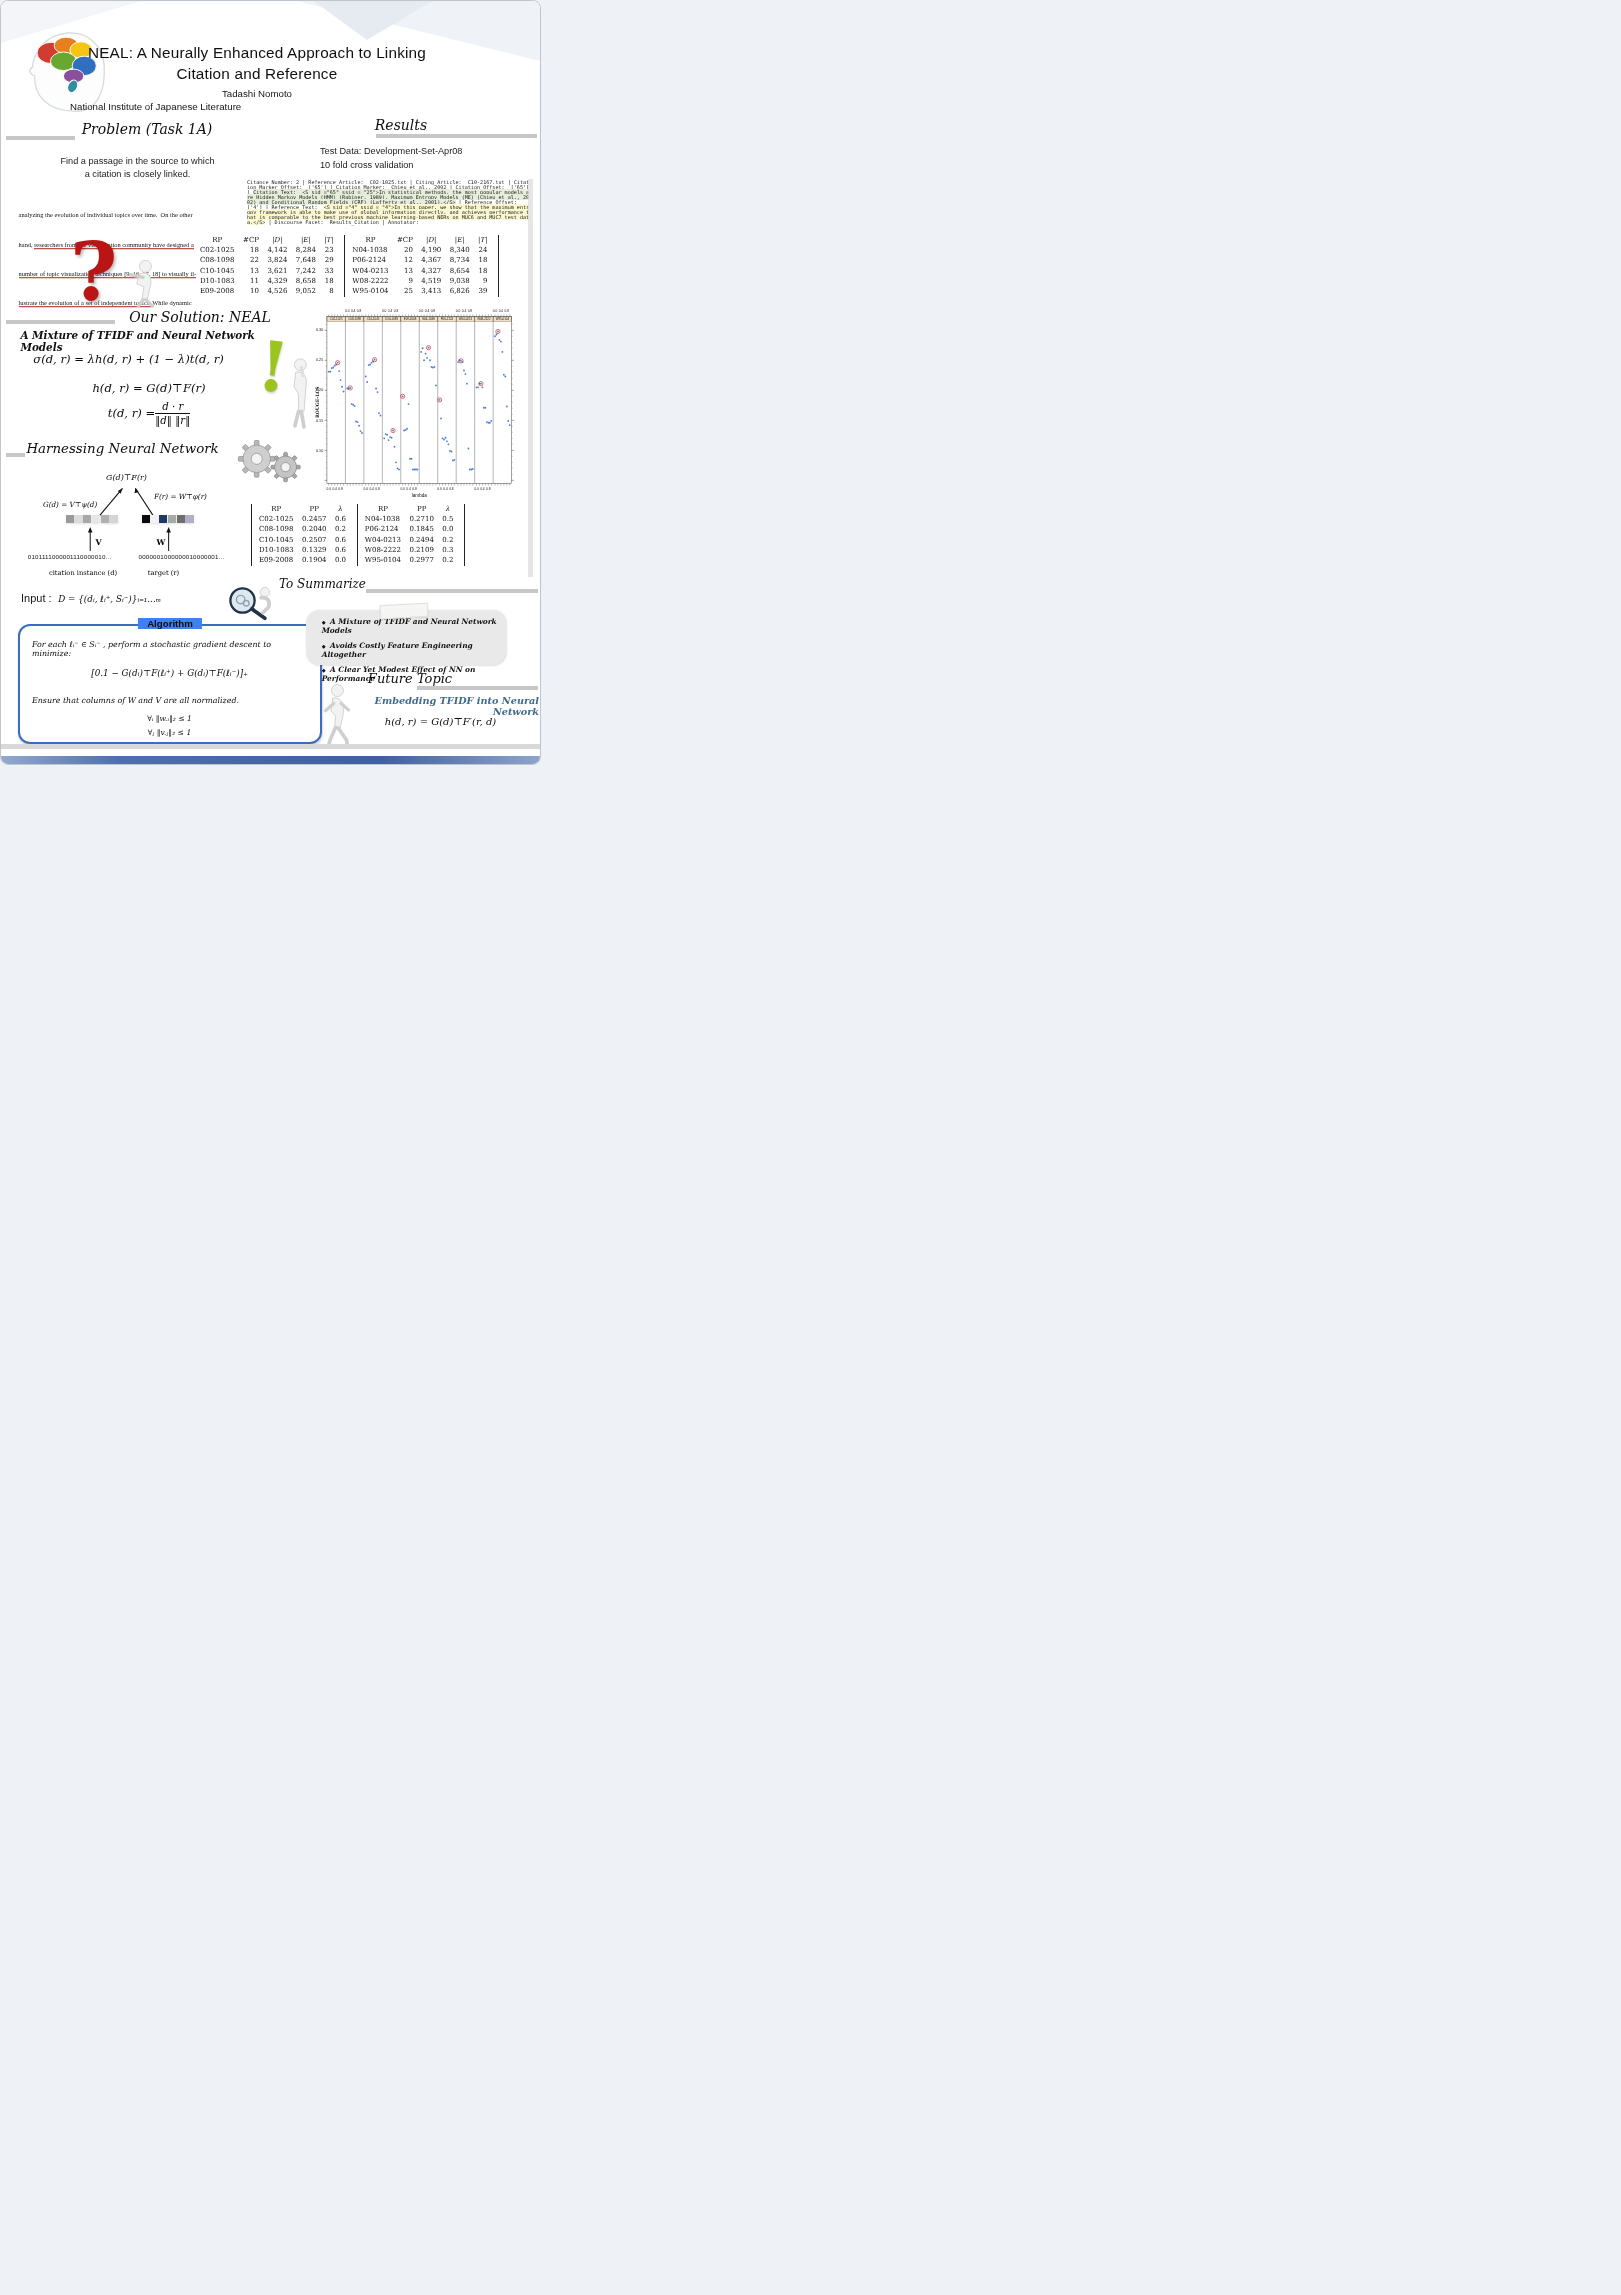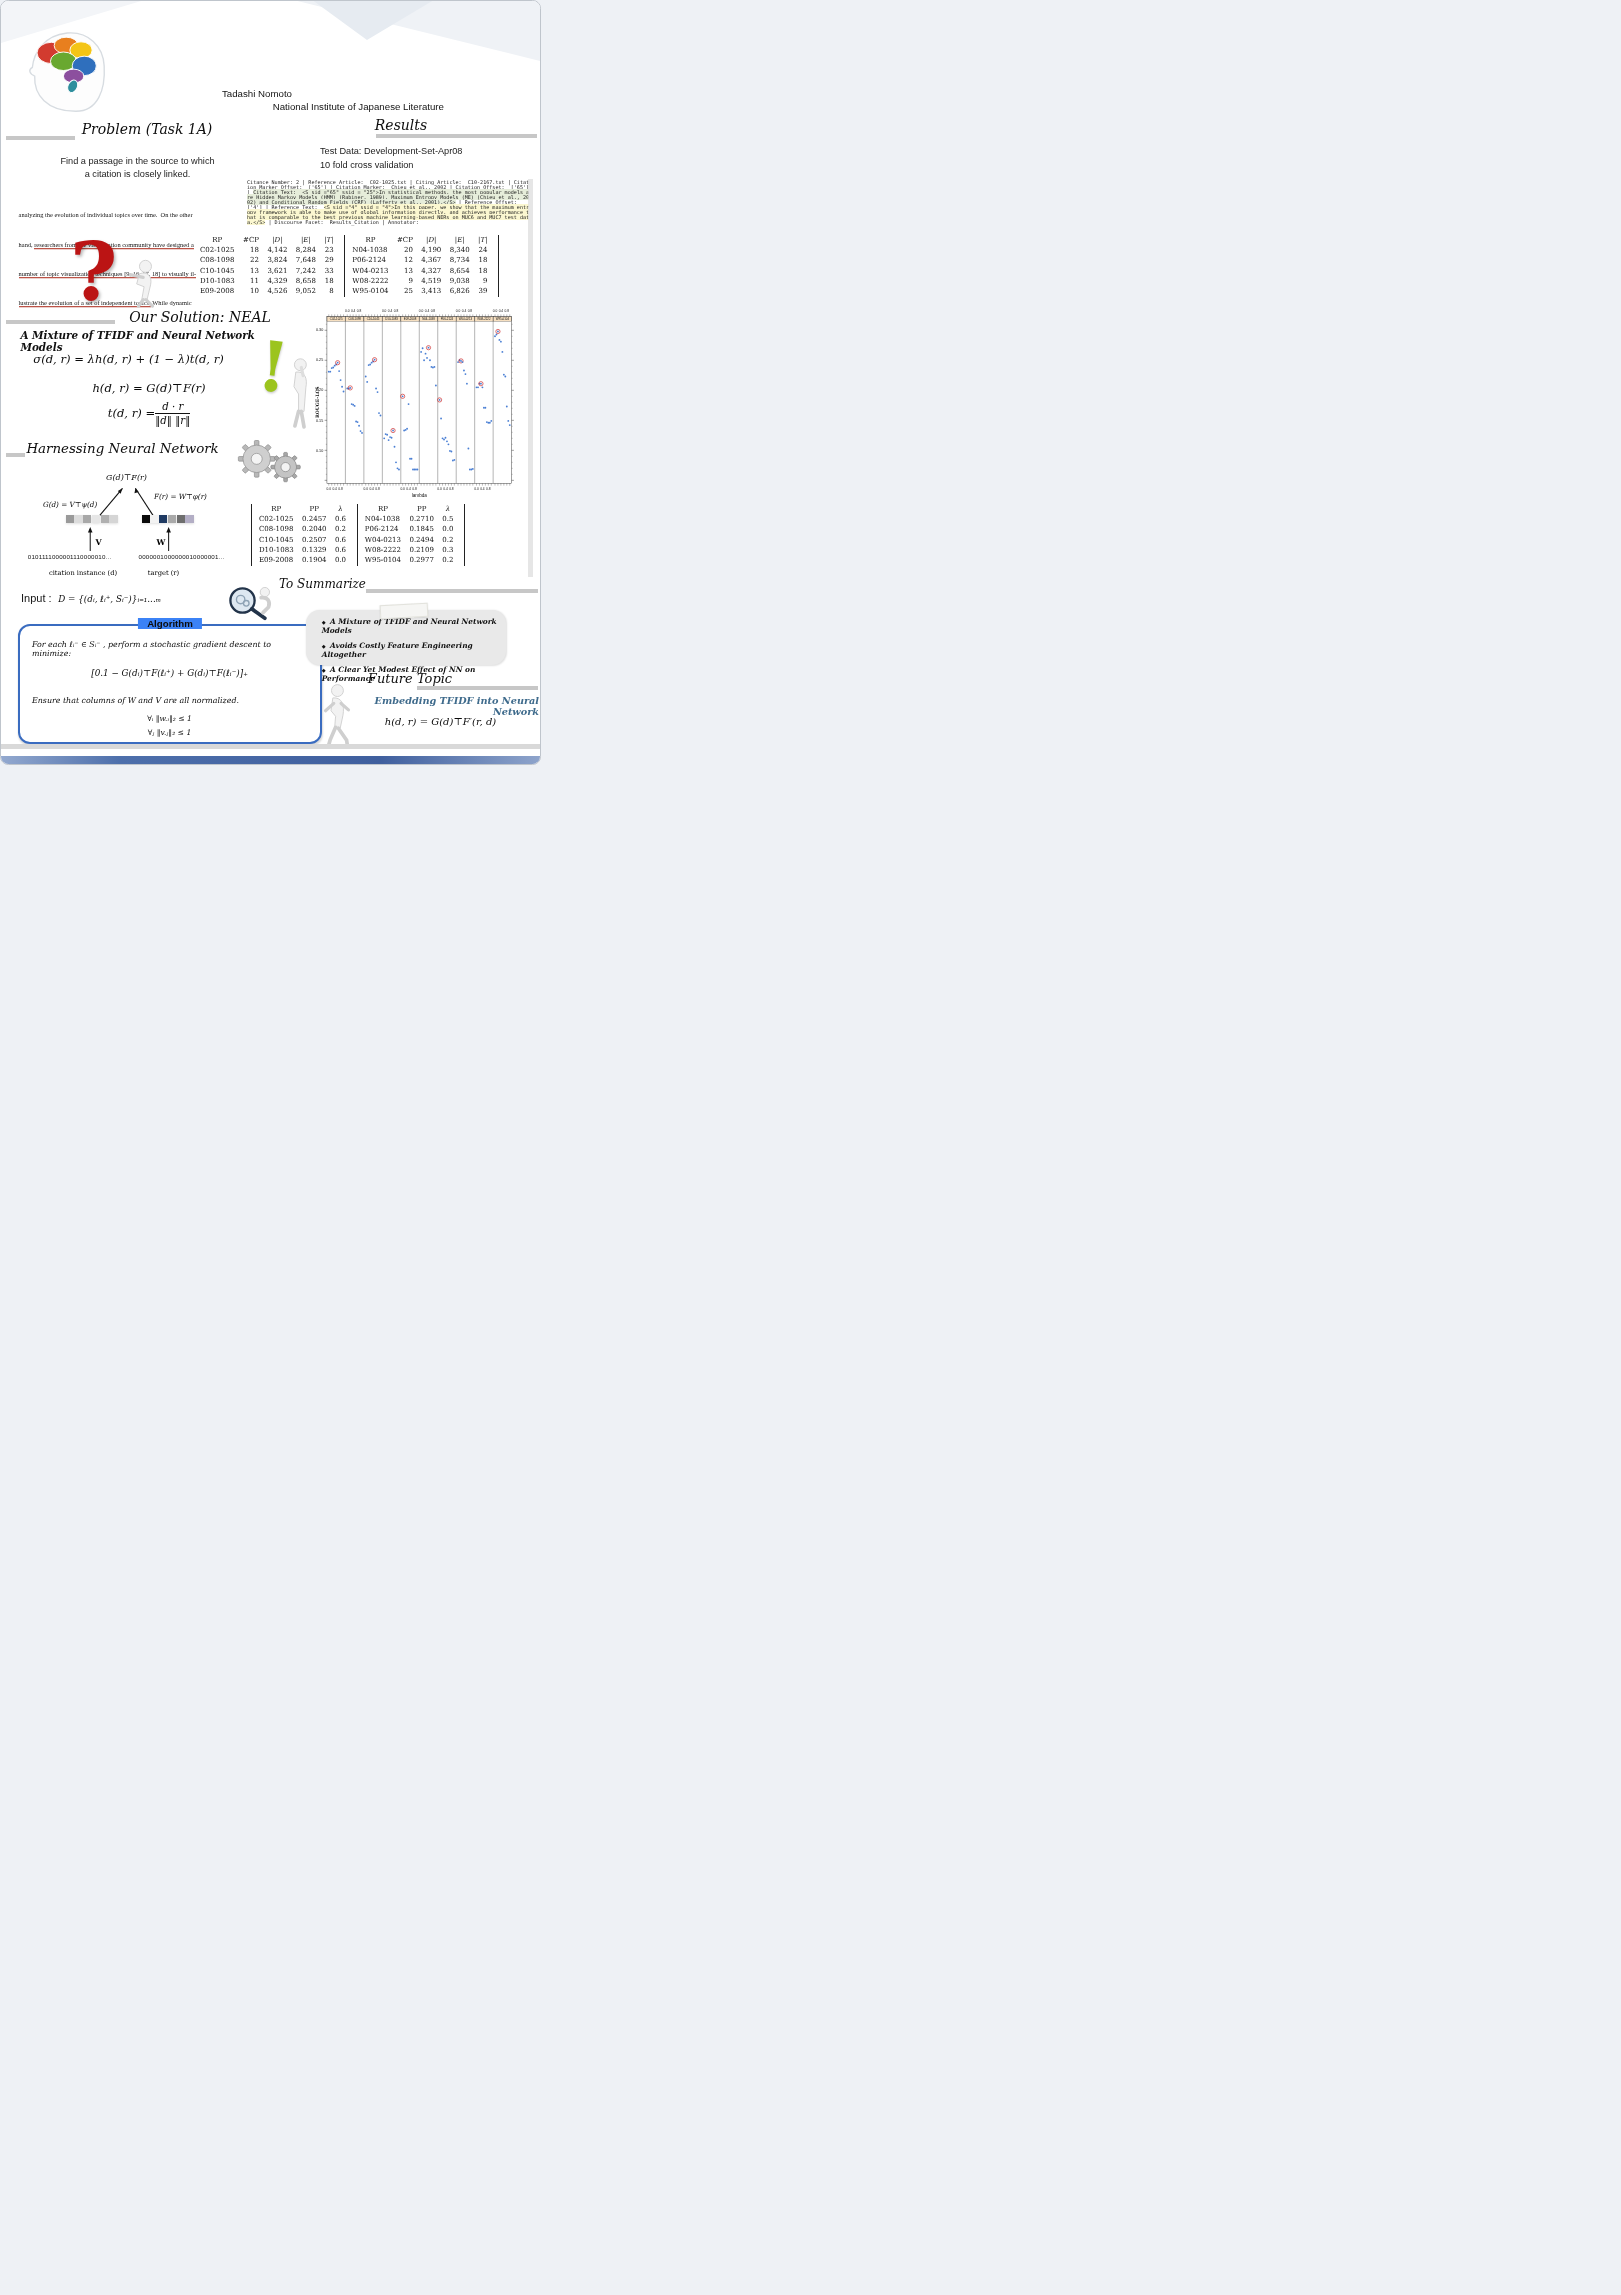--- a/index.html
+++ b/index.html
@@ -16,21 +16,21 @@
   .abs{position:absolute;}
   .hbar{position:absolute;height:3.7px;background:#c7c7c7;}
   .script{font-family:"DejaVu Serif",serif;font-style:italic;font-weight:500;color:#0d0d0d;}
   .hand{font-family:"DejaVu Serif",serif;font-style:italic;font-weight:bold;color:#111;}
   .math{font-family:"DejaVu Serif","DejaVu Sans",serif;font-style:italic;color:#0a0a0a;}
   .sans-light{font-weight:400;color:#1c1c1c;}
   
   #title-wrap{left:69px;top:41px;width:374px;text-align:center;font-size:15.3px;
     letter-spacing:0.2px;color:#101010;line-height:21px;}
   #author{left:69px;top:87px;width:374px;text-align:center;font-size:9.7px;color:#141414;}
-  #affil{left:69px;top:100px;width:374px;text-align:right;font-size:9.7px;color:#141414;}
+  #affil{left:69px;top:100px;width:374px;text-align:left;font-size:9.7px;color:#141414;}
   
   #h-problem{left:65px;top:120px;width:162px;text-align:center;font-size:14px;}
   #problem-text{left:37px;top:154px;width:199px;text-align:center;font-size:9.2px;line-height:13px;}
   #snippet{left:17.6px;top:190px;width:225px;font-family:"Liberation Serif",serif;
     font-size:6.4px;line-height:1.52;color:#141414;white-space:pre-wrap;}
   .redu{border-bottom:1.6px solid rgba(178,59,46,.88);box-shadow:0 0.7px 0 rgba(178,59,46,.35);}
   #qmark{left:69px;top:230px;font-family:"DejaVu Serif",serif;font-weight:bold;font-size:81px;
     color:#bb1414;text-shadow:1.8px 2.3px 3.2px rgba(0,0,0,.28);line-height:1;}
   
   #h-results{left:354px;top:116px;width:92px;text-align:center;font-size:14px;}
@@ -113,20 +113,24 @@
   <svg class="abs" style="left:16.6px;top:26px" width="95" height="88" viewBox="0 0 205 190">
     <path d="M125 182 C 62 182 34 146 36 106 C 24 101 22 92 31 87 C 34 58 54 18 106 13 C 152 9 184 42 186 84 C 189 136 172 182 125 182 Z" fill="#fdfdfd" stroke="#d7dce1" stroke-width="3"></path>
     <ellipse cx="72" cy="56" rx="31" ry="23" fill="#d23b2f" stroke="#fff" stroke-width="2"></ellipse>
     <ellipse cx="104" cy="40" rx="26" ry="18" fill="#e87f1e" stroke="#fff" stroke-width="2"></ellipse>
     <ellipse cx="136" cy="50" rx="24" ry="18" fill="#f4c515" stroke="#fff" stroke-width="2"></ellipse>
     <ellipse cx="98" cy="74" rx="28" ry="20" fill="#69a82f" stroke="#fff" stroke-width="2"></ellipse>
     <ellipse cx="143" cy="84" rx="26" ry="21" fill="#2f6fbd" stroke="#fff" stroke-width="2"></ellipse>
     <ellipse cx="120" cy="106" rx="22" ry="15" fill="#8c4f9e" stroke="#fff" stroke-width="2"></ellipse>
     <ellipse cx="118" cy="128" rx="10" ry="14" fill="#2f8f9e" stroke="#fff" stroke-width="2" transform="rotate(25 118 128)"></ellipse>
   </svg>
+  <div class="abs" id="title-wrap">
+    <div>NEAL: A Neurally Enhanced Approach to Linking</div>
+    <div>Citation and Reference</div>
+  </div>
   <div class="abs" id="author">Tadashi Nomoto</div>
   <div class="abs" id="affil">National Institute of Japanese Literature</div>
 
   <div class="hbar" style="left:4.6px;top:135px;width:69px;"></div>
   <div class="abs script" id="h-problem">Problem (Task 1A)</div>
   <div class="abs sans-light" id="problem-text">
     <div>Find a passage in the source to which</div>
     <div>a citation is closely linked.</div>
   </div>
   <div class="abs" id="snippet">

